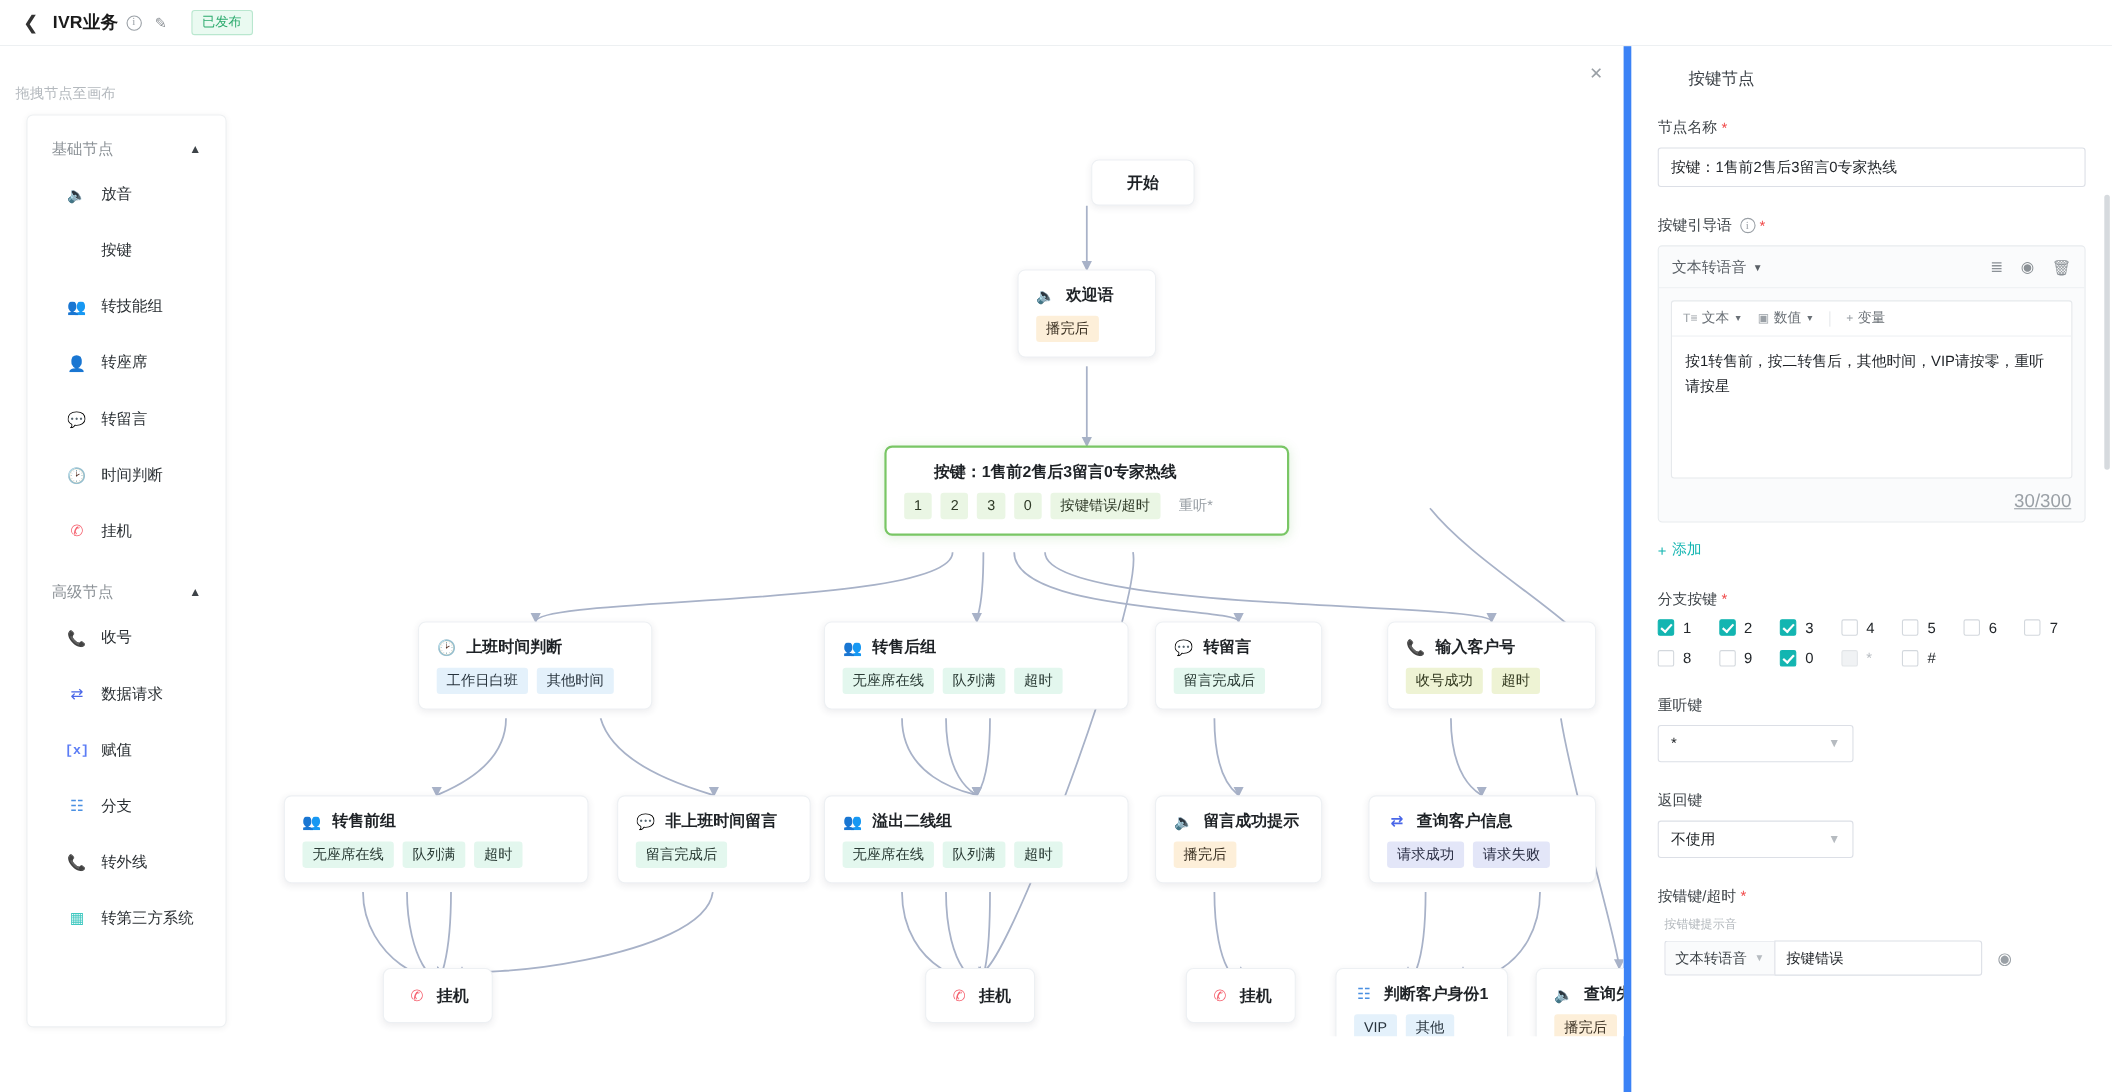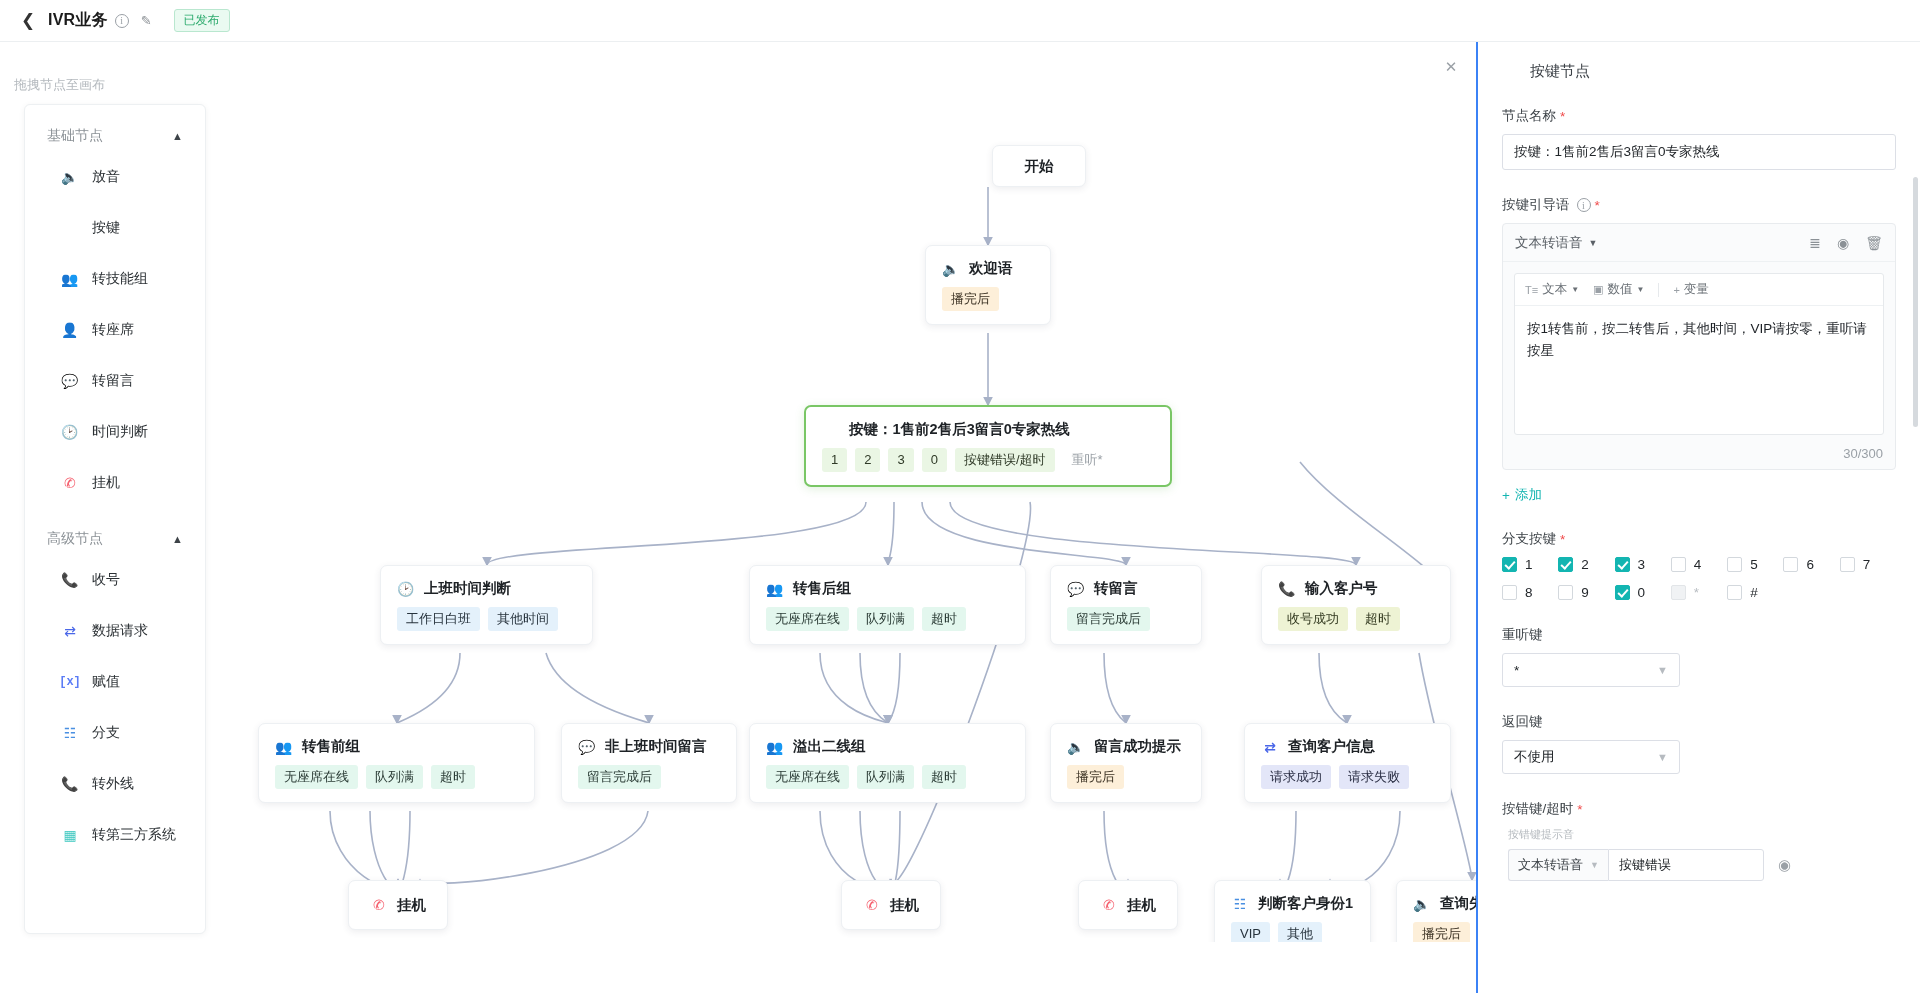--- a/index.html
+++ b/index.html
@@ -113,21 +113,21 @@
   .port.greenlt { background: #e3f7ee; color: #2a3b35; }
   .port.blue { background: #e4f1fb; color: #27333d; }
   .port.orange { background: #fdefd9; color: #3a3022; font-family: Liberation Serif, serif; }
   .port.olive { background: #eef3d4; color: #333a20; }
   .port.purple { background: #e3e6f8; color: #2b2f45; }
   .port.grey { background: transparent; color: #9aa0a6; }
 
   
   .rpanel {
     position: absolute; right: 0; top: 42px; width: 444px; height: 951px;
-    background: #fff; border-left: 2px solid #3b82f6; padding: 20px 24px 0 24px;
+    background: #fff; border-left: 7px solid #3b82f6; padding: 20px 24px 0 24px;
     overflow: hidden;
   }
   .rp-title { display: flex; align-items: center; font-size: 15px; color: #3b4046; }
   .rp-title .pal-ico { margin-right: 10px; }
   .field-label { font-size: 13.5px; color: #3d4348; margin-top: 26px; margin-bottom: 9px; display: flex; align-items: center; }
   .req { color: #f04a4a; margin-left: 4px; }
   .text-input {
     width: 100%; height: 36px; border: 1px solid #dcdfe6; border-radius: 3px;
     padding: 0 11px; font-size: 13.5px; color: #22262a; line-height: 34px;
     background: #fff; font-family: "Liberation Sans", sans-serif;
@@ -144,21 +144,21 @@
     display: flex; align-items: center; gap: 14px; height: 32px; padding: 0 10px;
     border-bottom: 1px solid #eef1f3; font-size: 12.5px; color: #6a7076;
   }
   .tts-tool { display: flex; align-items: center; gap: 4px; cursor: pointer; }
   .tts-tool .sq { font-size: 11px; color: #9aa0a6; }
   .tts-sep { width: 1px; height: 14px; background: #e6e9ec; }
   .tts-text {
     padding: 12px 12px; font-size: 13.5px; color: #1e2227; line-height: 22px;
     height: 128px;
   }
-  .tts-count { text-align: right; font-size: 13px; color: #9aa0a6; padding: 0 12px 8px 12px; }
+  .tts-count { text-align: right; font-size: 17px; color: #9aa0a6; padding: 0 12px 8px 12px; text-decoration: underline; }
   .add-link { color: #13b5b1; font-size: 13.5px; margin-top: 16px; cursor: pointer; display: inline-flex; align-items: center; gap: 5px; }
 
   .keys-grid { display: grid; grid-template-columns: repeat(7, 1fr); row-gap: 13px; margin-top: 4px; }
   .key-cell { display: flex; align-items: center; gap: 8px; font-size: 13.5px; color: #23272b; }
   .cb { width: 15px; height: 15px; border: 1px solid #d3d8dd; border-radius: 2px; background: #fff; display: inline-block; position: relative; cursor: pointer; }
   .cb.checked { background: #13b5b1; border-color: #13b5b1; }
   .cb.checked::after {
     content: ""; position: absolute; left: 4px; top: 1px; width: 4px; height: 8px;
     border: solid #fff; border-width: 0 2px 2px 0; transform: rotate(42deg);
   }
@@ -172,21 +172,21 @@
   }
   .select-box .chev { margin-left: auto; color: #b6bbc0; font-size: 11px; }
   .sub-label { font-size: 11px; color: #b4b9be; margin: 9px 0 7px 6px; }
   .row-inline { display: flex; align-items: center; gap: 0; margin-left: 6px; }
   .mini-sel {
     height: 32px; border: 1px solid #dcdfe6; border-right: none; border-radius: 3px 0 0 3px;
     display: flex; align-items: center; padding: 0 9px; font-size: 13px; color: #3d4348;
     background: #fafbfc; cursor: pointer; gap: 7px;
   }
   .mini-input {
-    height: 32px; width: 156px; border: 1px solid #dcdfe6; border-radius: 0 3px 3px 0;
+    height: 32px; width: 189px; border: 1px solid #dcdfe6; border-radius: 0 3px 3px 0;
     padding: 0 10px; font-size: 13px; color: #22262a; background: #fff;
     font-family: "Liberation Sans", sans-serif;
   }
   .play-btn { margin-left: 14px; color: #9aa0a6; font-size: 15px; cursor: pointer; }
   .scrollbar {
     position: absolute; right: 2px; top: 135px; width: 5px; height: 250px;
     background: #d6dade; border-radius: 3px;
   }
 </style>
 </head>

